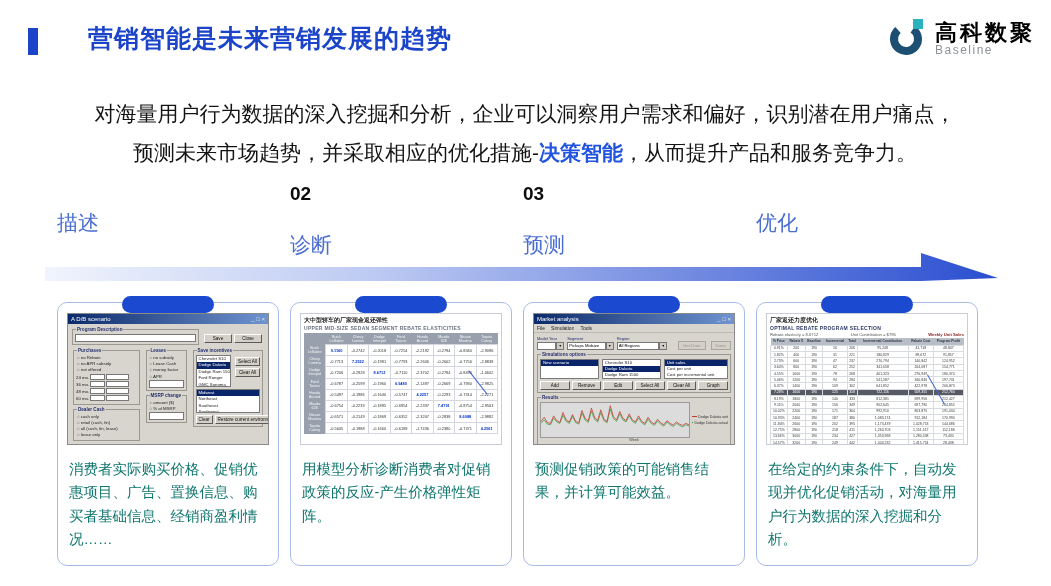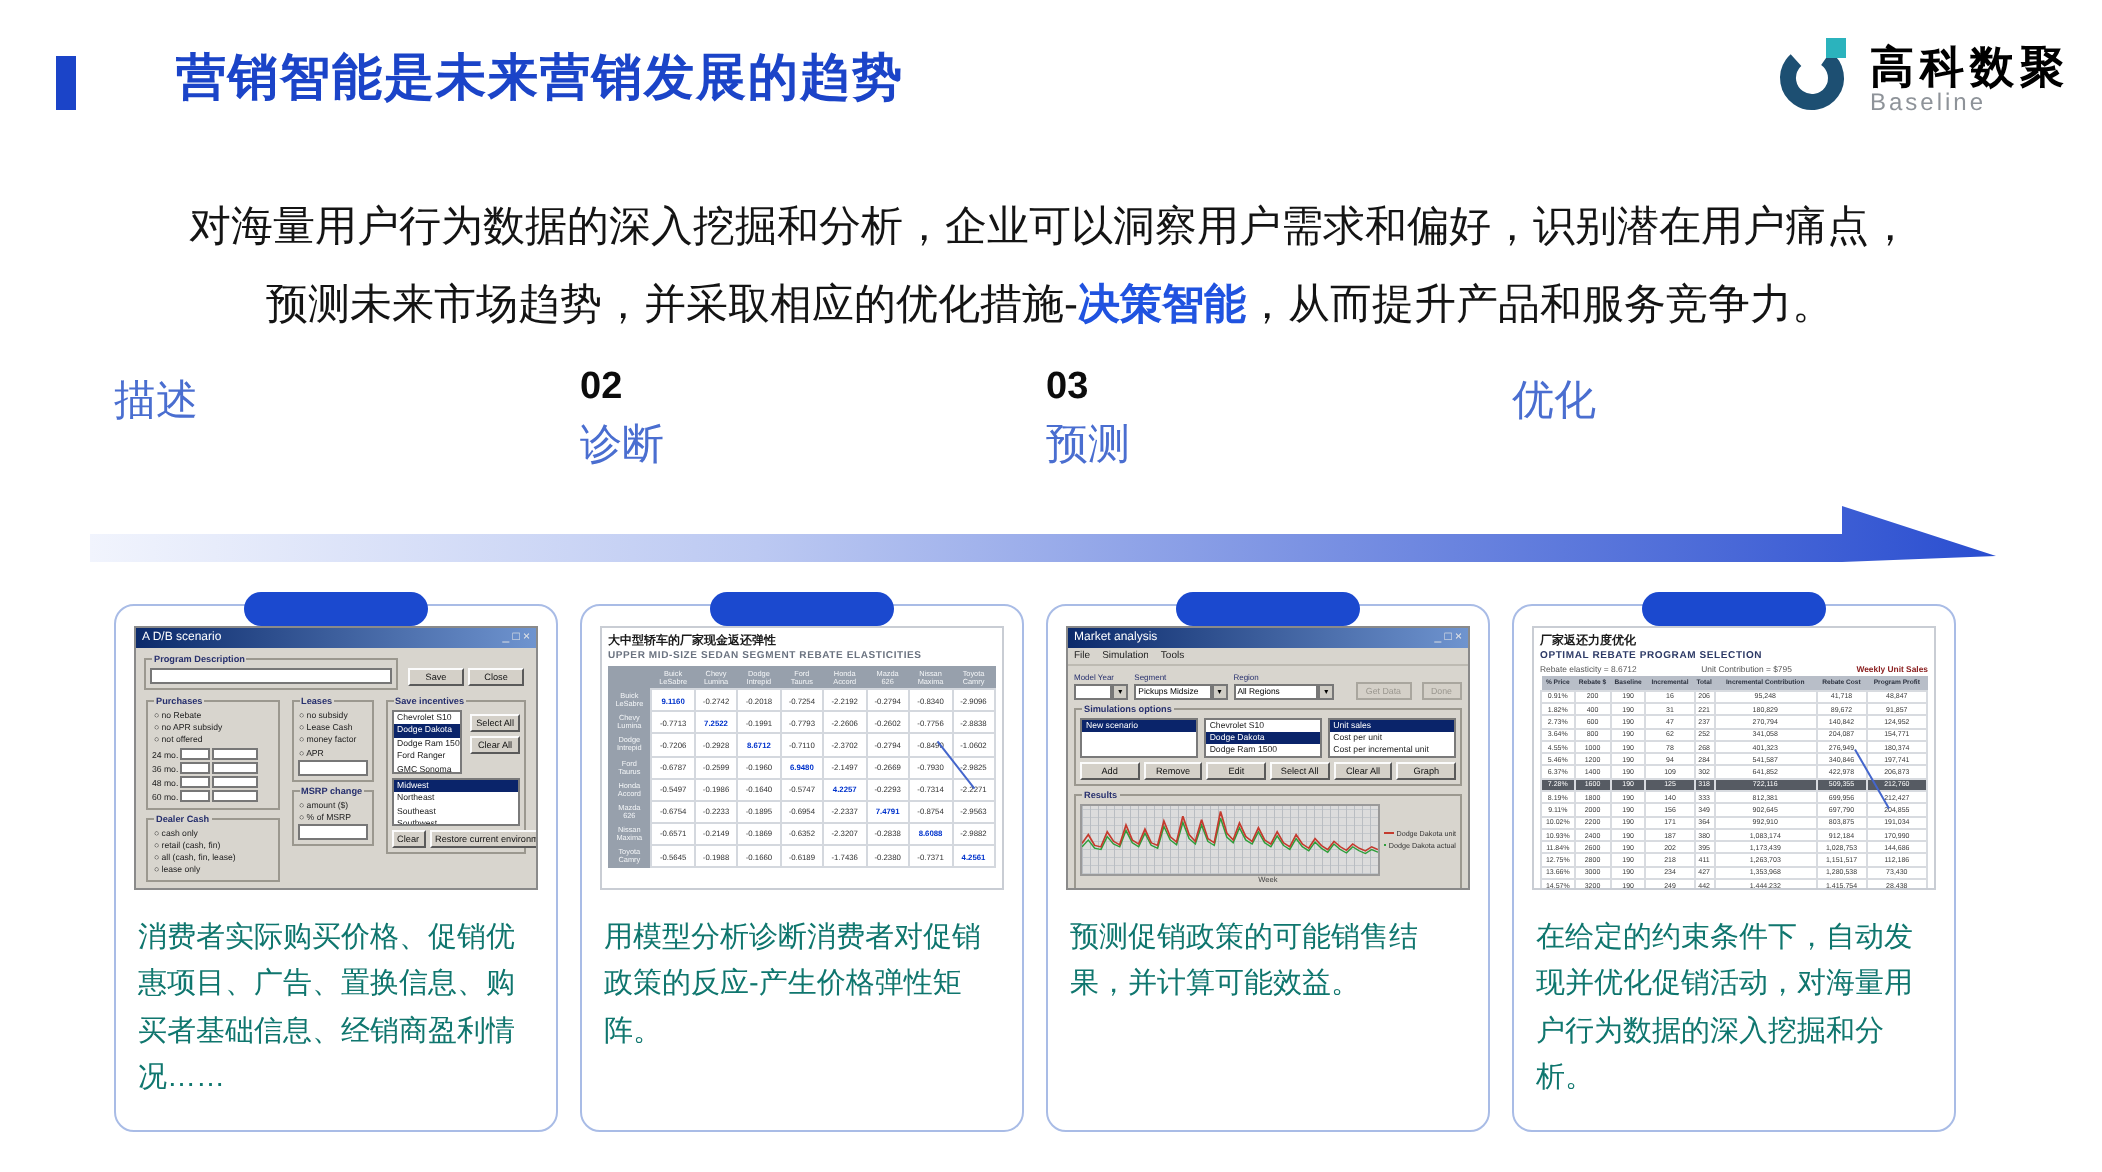--- a/index.html
+++ b/index.html
@@ -17,21 +17,21 @@
   
   .intro{position:absolute;left:50px;top:94px;width:950px;text-align:center;
          font-size:21px;color:#141414;line-height:39px;}
   .intro .hl{color:#2053e0;font-weight:bold;}
 
   
   .row-grid{position:absolute;left:57px;width:937px;display:grid;
             grid-template-columns:repeat(4,222px);column-gap:11px;}
   .steps{top:183px;}
   .step .num{font-size:19px;font-weight:bold;color:#0c0c0c;}
-  .step .lbl{font-size:21px;color:#4a6ed0;margin-top:3px;}
+  .step .lbl{font-size:21px;color:#4a6ed0;margin-top:26px;}
 
   .arrow-wrap{position:absolute;left:45px;top:250px;width:955px;height:36px;}
 
   .cards{top:302px;}
   .card{position:relative;height:264px;background:#fff;border:1.5px solid #a9bce6;border-radius:10px;
         padding:10px 9px 8px;box-sizing:border-box;}
   .card-tab{position:absolute;top:-7px;left:50%;transform:translateX(-50%);
             width:92px;height:17px;background:#1b49cf;border-radius:9px;}
   .caption{margin:13px 2px 0;font-size:14.5px;color:#0f766e;line-height:1.62;}
 

